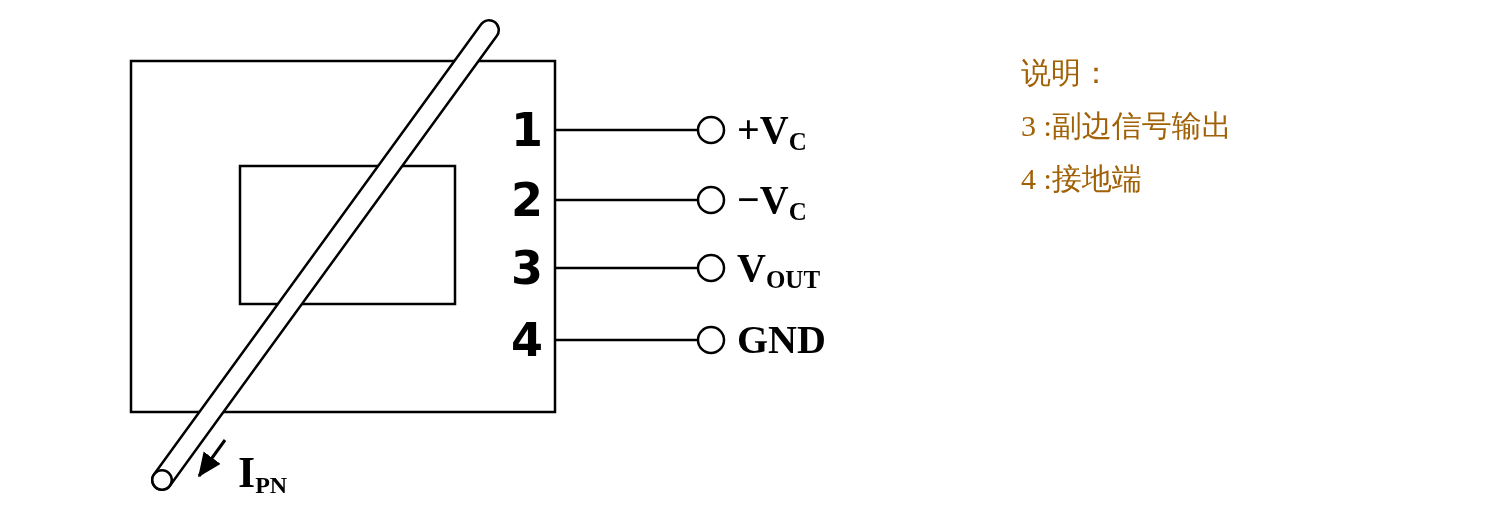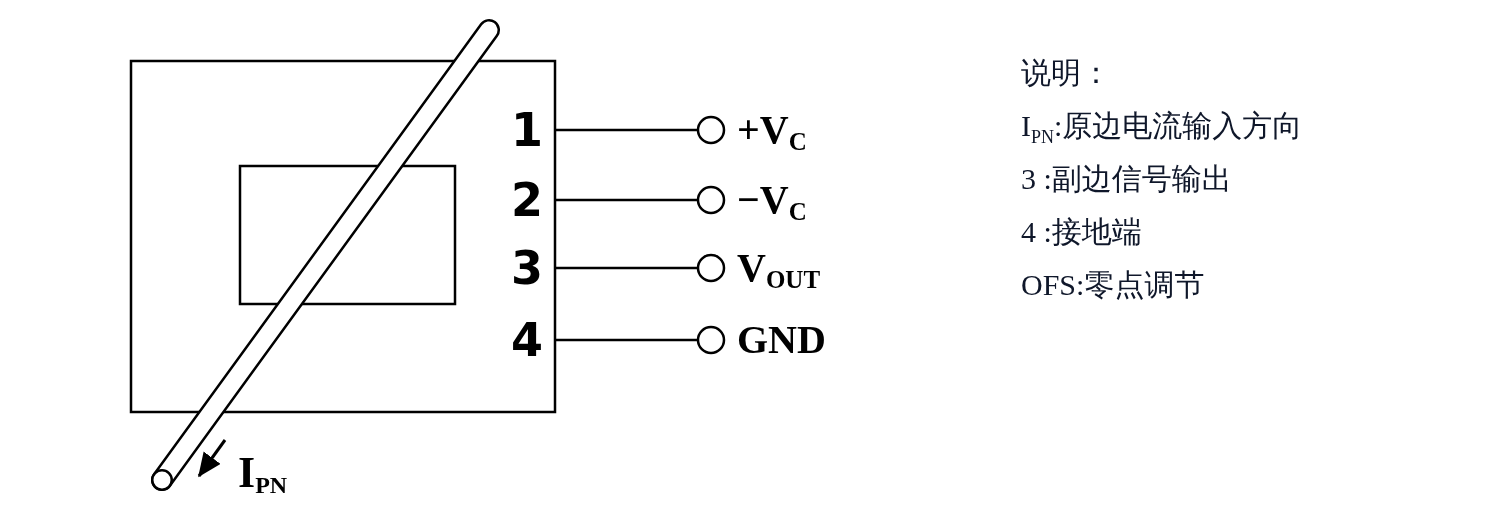--- a/index.html
+++ b/index.html
@@ -16,21 +16,21 @@
   text { fill: #000; }
   .pin-num  { font-family: "DejaVu Sans", "Liberation Sans", sans-serif; font-weight: bold; font-size: 46px; }
   .pin-label{ font-family: "Liberation Serif", "DejaVu Serif", serif; font-weight: bold; font-size: 40px; }
   .pin-sub  { font-size: 25px; }
   .ipn      { font-family: "Liberation Serif", "DejaVu Serif", serif; font-weight: bold; font-size: 44px; }
   .ipn-sub  { font-size: 24px; }
   .legend {
     position: absolute;
     left: 1021px;
     top: 46px;
-    color: #0f172a;
+    color: #a16207;
     font-family: "Liberation Serif", "DejaVu Serif", serif;
     font-size: 30px;
     line-height: 53px;
   }
   .legend-row { white-space: pre; }
   .legend sub { font-size: 18px; line-height: 0; }
 </style>
 </head>
 <body>
 
@@ -82,25 +82,23 @@
     </g>
 
     <line x1="225" y1="440" x2="199" y2="476" stroke="#000" stroke-width="3" marker-end="url(#arrowhead)"></line>
 
     <text class="ipn" x="238" y="487"><tspan>I</tspan><tspan class="ipn-sub" dy="6">PN</tspan></text>
   </svg>
 
   <div class="legend">
     <div class="legend-row">说明：</div>
 
-    <div class="legend-row"><span>I</span><sub>PN</sub><span>:原边电流输入方向</span></div>
 
 
 
     <div class="legend-row"><span>3</span><sub></sub><span> :副边信号输出</span></div>
 
     <div class="legend-row"><span>4</span><sub></sub><span> :接地端</span></div>
 
-    <div class="legend-row"><span>OFS</span><sub></sub><span>:零点调节</span></div>
 
   </div>
 
 </div>
 
 </body></html>

